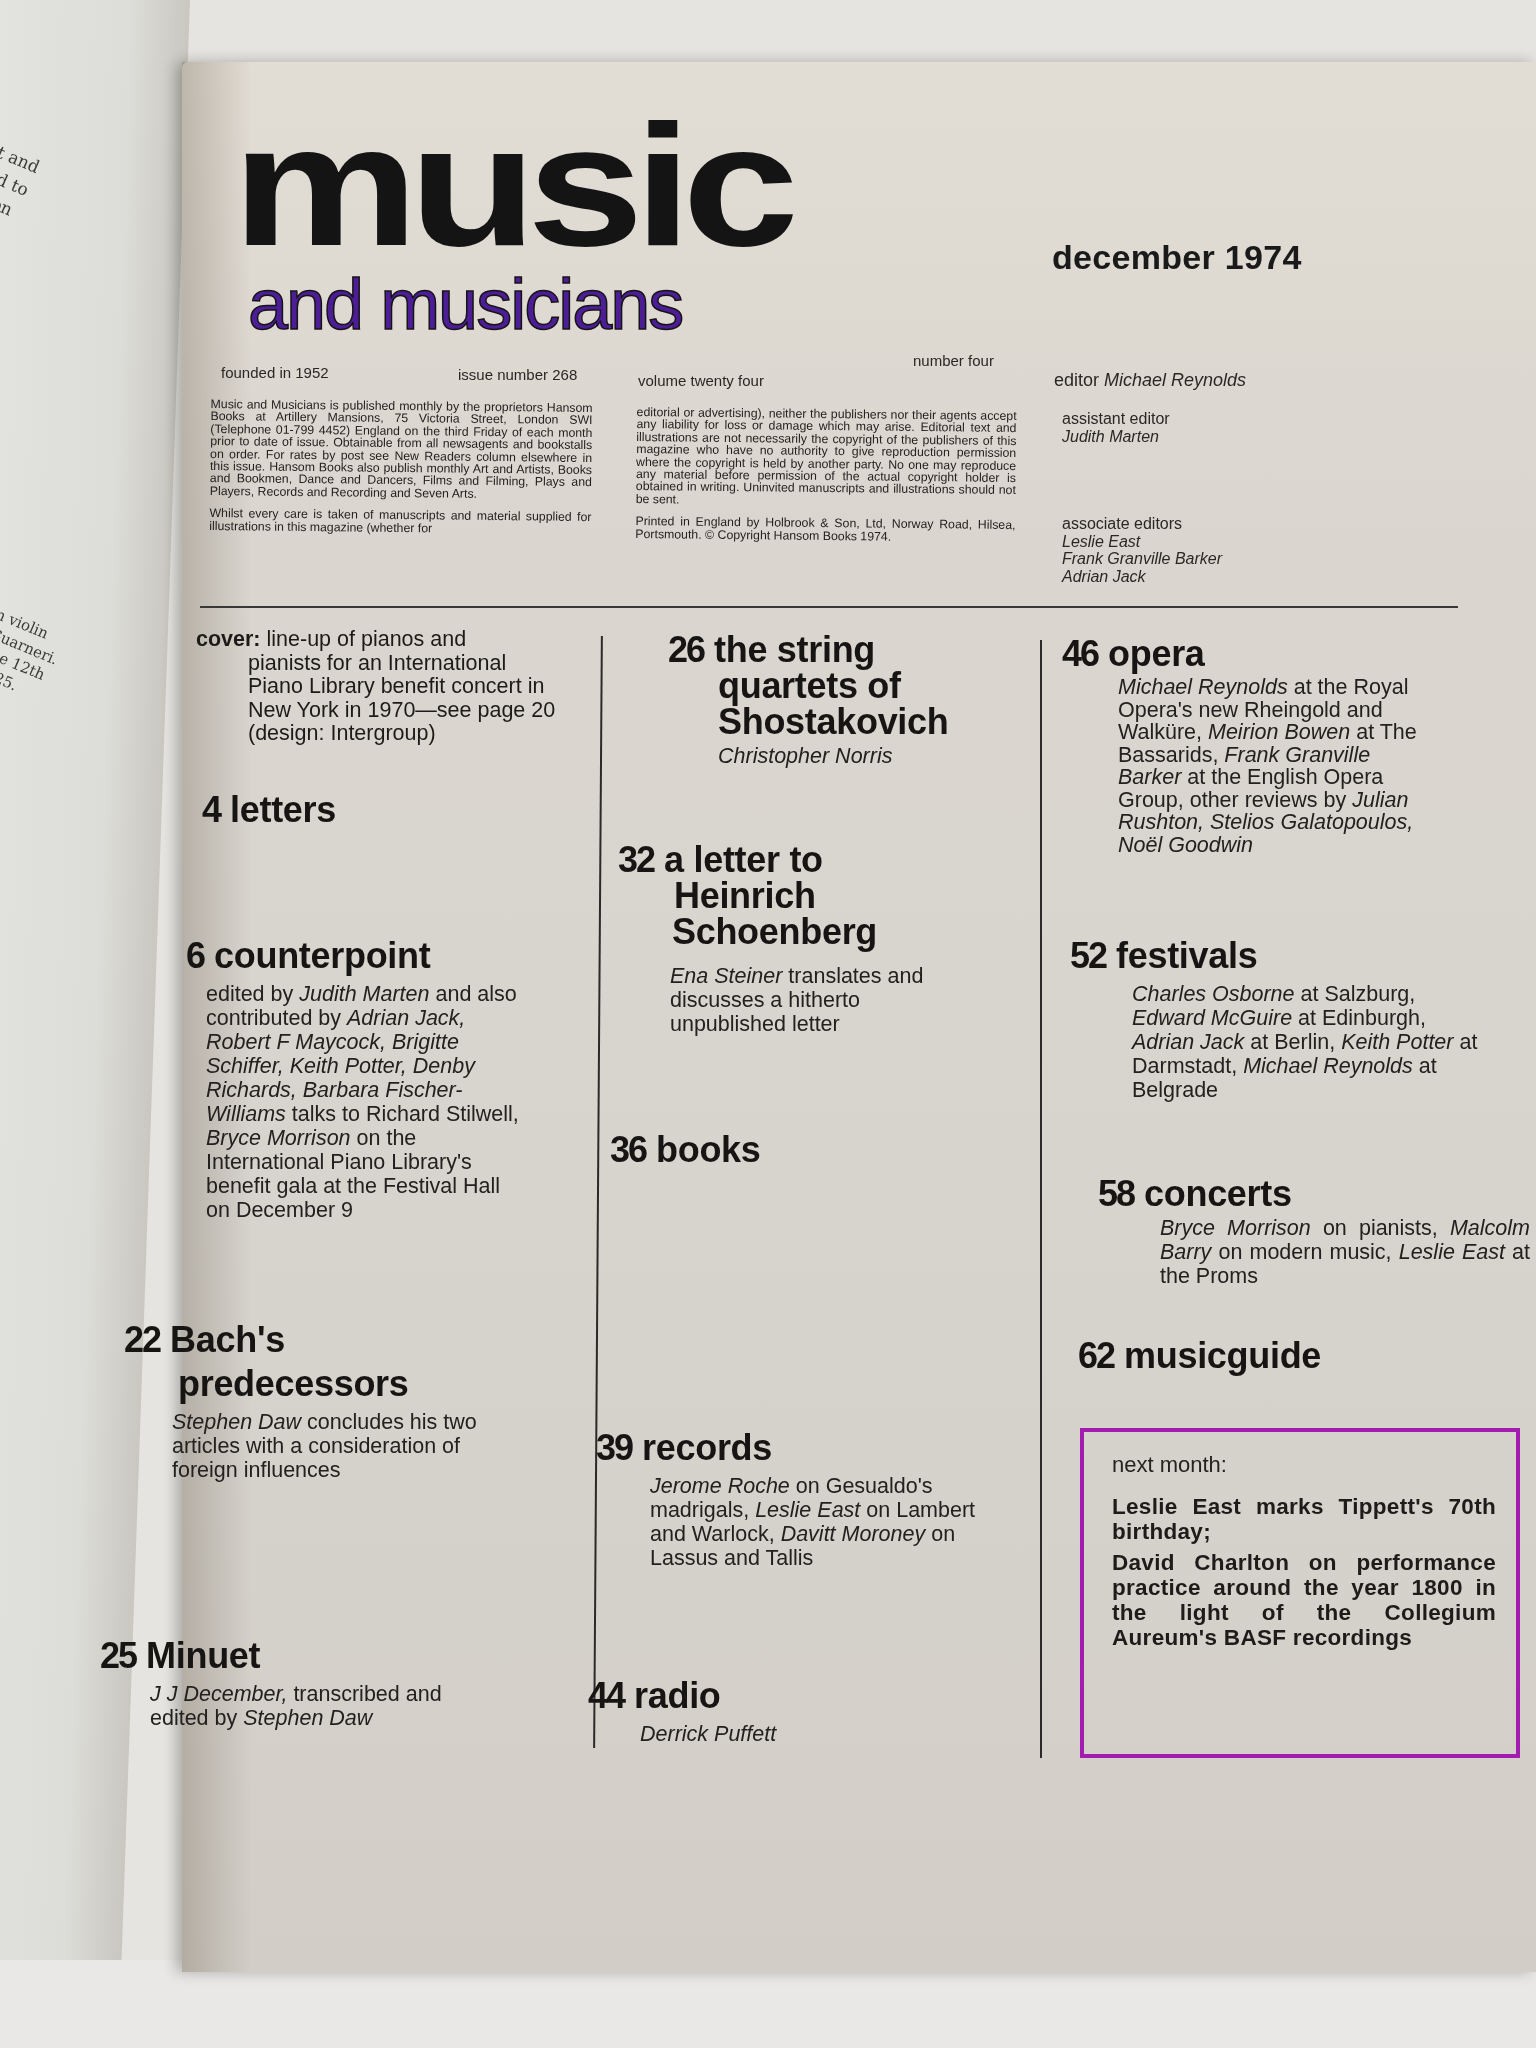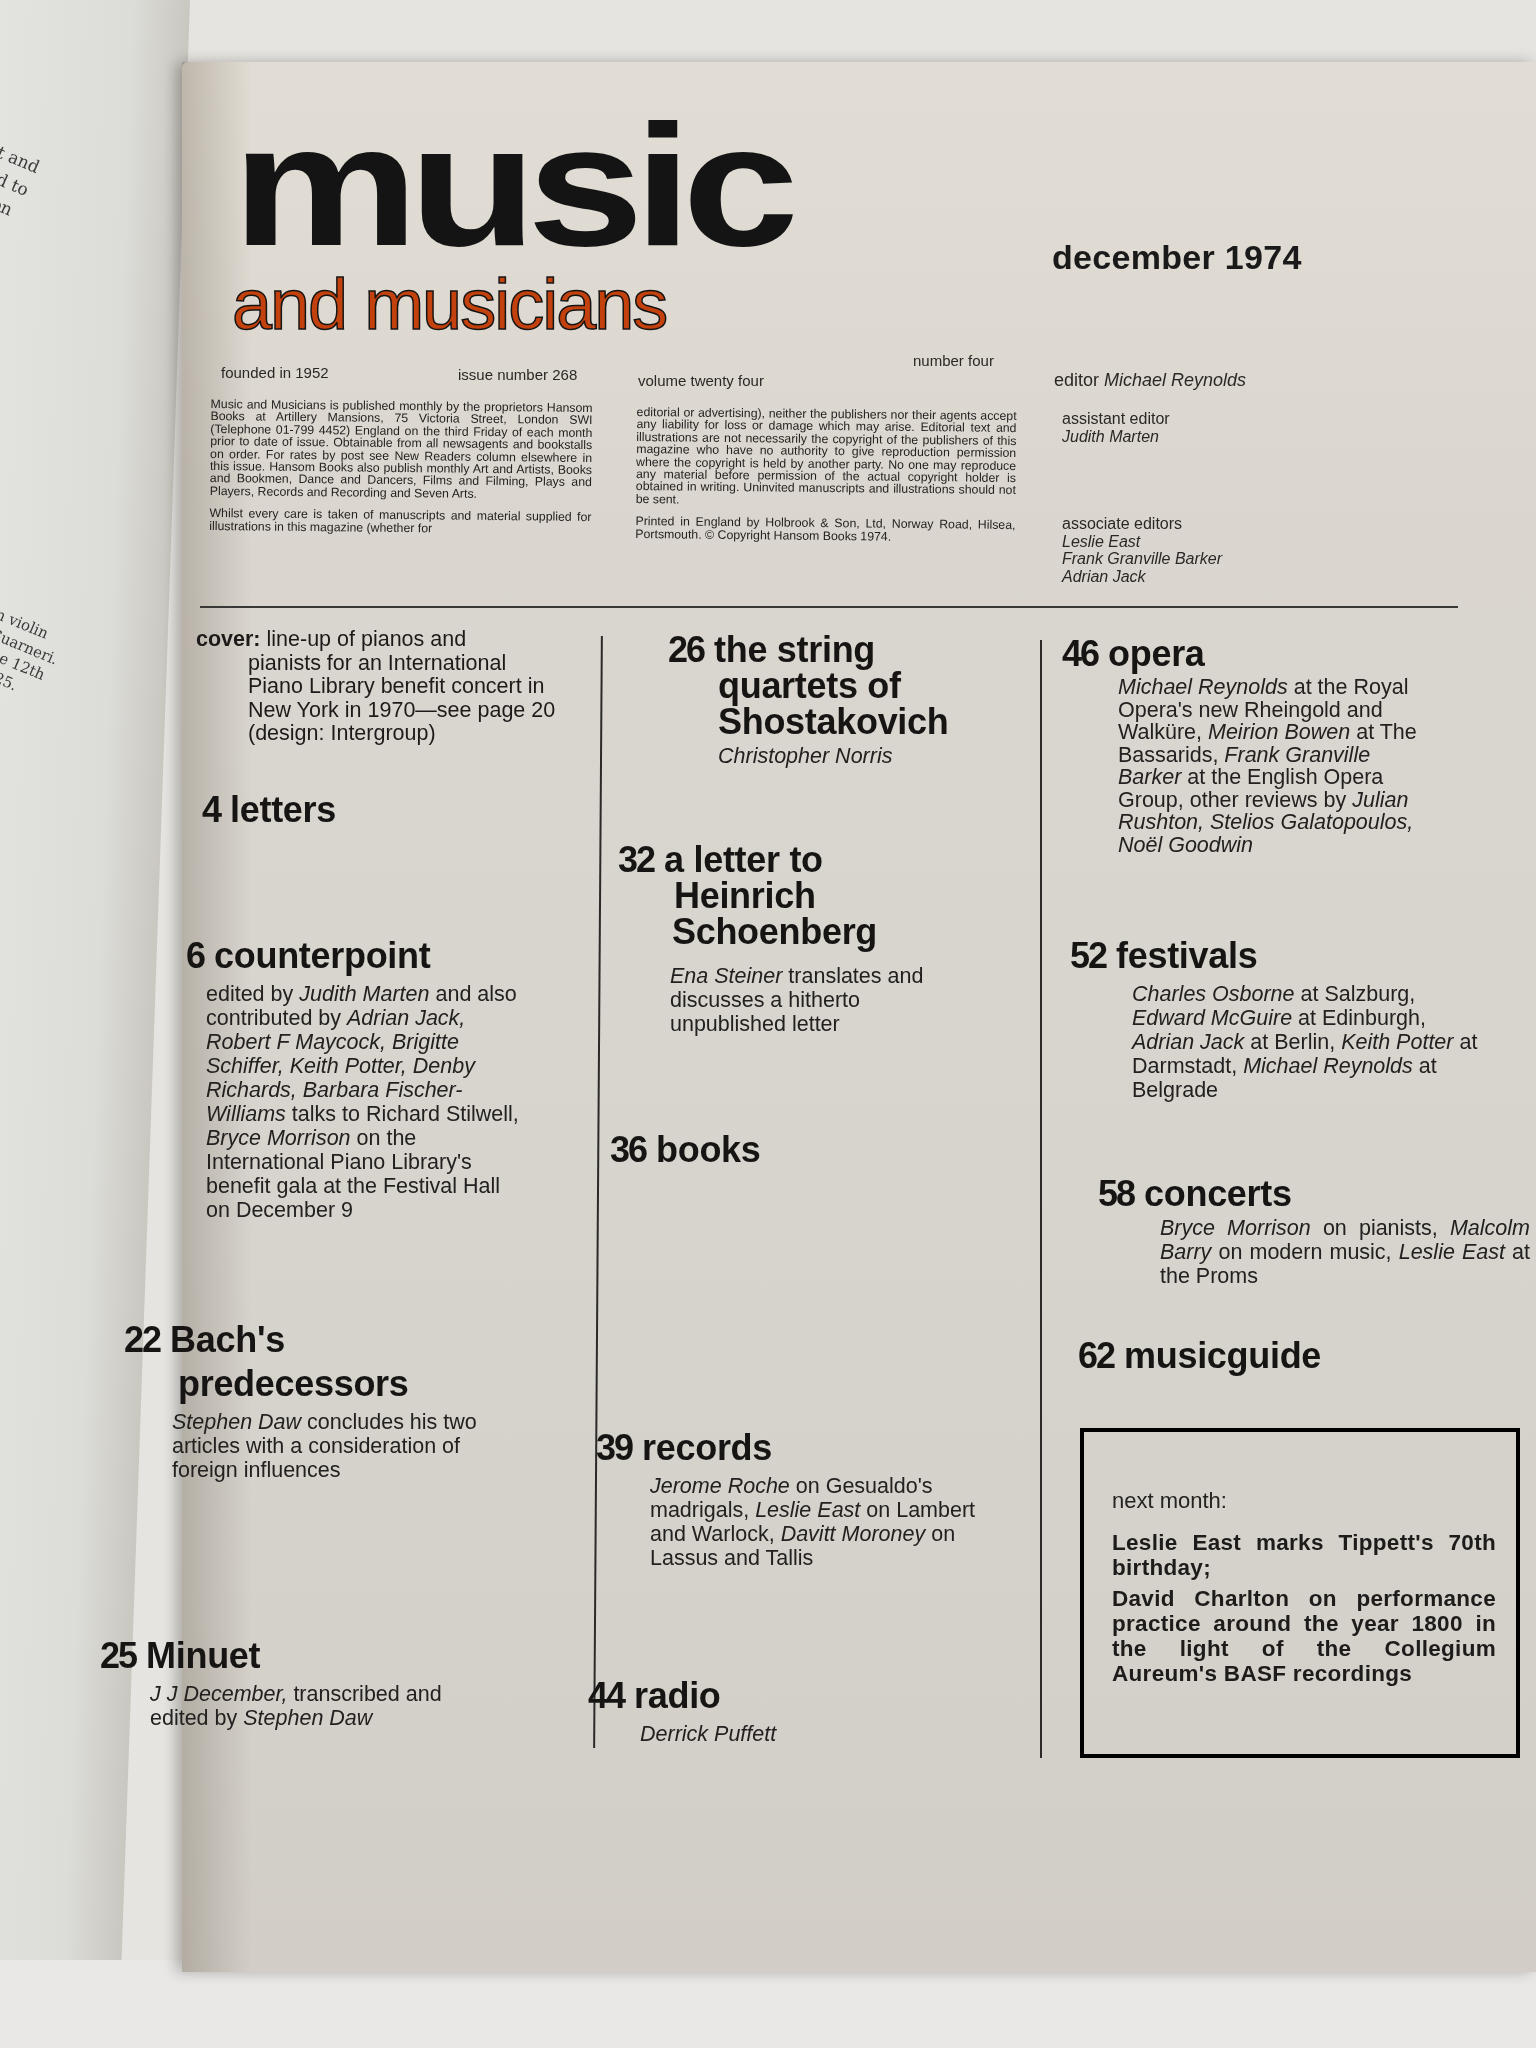--- a/index.html
+++ b/index.html
@@ -35,22 +35,22 @@
   }
 
   
   .logo-main {
     position: absolute; left: 232px; top: 100px;
     font-family: "Liberation Sans", sans-serif; font-weight: 700;
     font-size: 210px; letter-spacing: -10px; line-height: 1; color: #141414;
     transform: scaleY(0.82); transform-origin: top left;
   }
   .logo-sub {
-    position: absolute; left: 232px; top: 268px;
-    font-weight: 400; font-size: 72px; letter-spacing: -2px; line-height: 1; color: #c2410c;
+    position: absolute; left: 248px; top: 268px;
+    font-weight: 400; font-size: 72px; letter-spacing: -2px; line-height: 1; color: #4c1d95;
     -webkit-text-stroke: 1.5px #141414;
   }
   .date {
     position: absolute; left: 1052px; top: 238px;
     font-weight: 700; font-size: 34px; color: #1a1a1a; letter-spacing: 0.3px;
   }
 
   
   .meta { position: absolute; font-size: 15px; color: #2a2826; }
   .fine {
@@ -74,21 +74,21 @@
   .entry .desc {
     font-size: 21.5px; line-height: 24px; color: #232120; margin-top: 8px;
   }
   .entry .desc i { font-style: italic; }
   .cover { position: absolute; left: 196px; top: 628px; width: 370px; font-size: 21.5px; line-height: 23.5px; }
   .cover .lbl { font-weight: 700; }
   .cover .rest { display: block; padding-left: 52px; }
 
   .nextbox {
     position: absolute; left: 1080px; top: 1428px; width: 440px; height: 330px;
-    border: 4px solid #000000; box-sizing: border-box; padding: 56px 0 0 28px;
+    border: 4px solid #a21caf; box-sizing: border-box; padding: 20px 0 0 28px;
   }
   .nextbox .lbl { font-size: 22px; color: #252321; margin-bottom: 16px; }
   .nextbox .item {
     font-weight: 700; font-size: 22.5px; line-height: 25px; color: #1e1c1b;
     text-align: justify; text-align-last: left; width: 384px; margin-bottom: 6px;
     letter-spacing: 0.3px;
   }
 </style>
 </head>
 <body>

